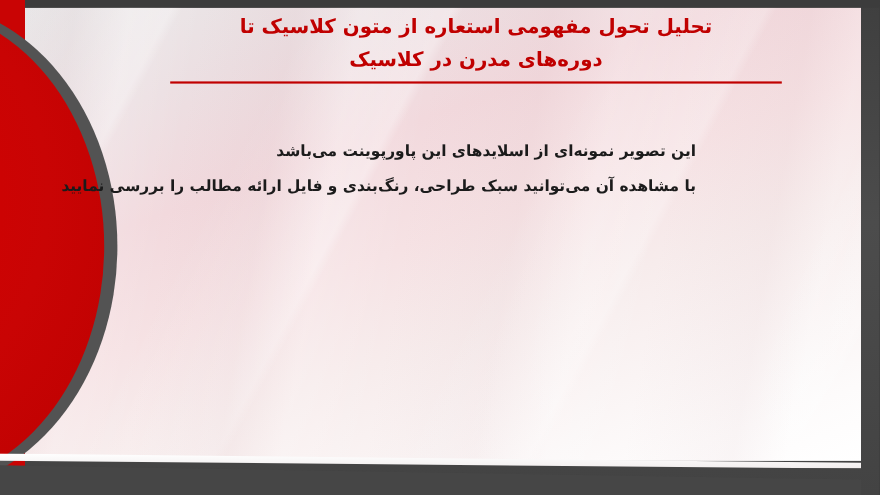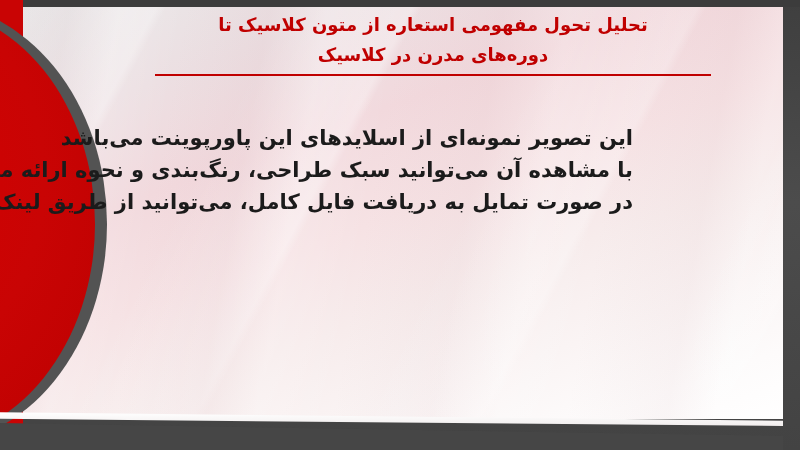--- a/index.html
+++ b/index.html
@@ -174,21 +174,21 @@
   
   .body-block {
     position: absolute;
     top: 122px;
     left: 120px;
     width: 530px;
     text-align: right;
   }
   .body-line {
     color: #1b1b1b;
-    font-size: 21px;
+    font-size: 14px;
     font-weight: bold;
     line-height: 32px;
     white-space: nowrap;
     text-align: right;
   }
 </style>
 </head>
 <body>
 
 <div class="slide">
@@ -207,17 +207,16 @@
   <div class="bottom-wedge-hi"></div>
 
   <div class="title-block">
     <div class="title-line">تحلیل تحول مفهومی استعاره از متون کلاسیک تا</div>
     <div class="title-line">دوره‌های مدرن در کلاسیک</div>
     <div class="title-rule"></div>
   </div>
 
   <div class="body-block">
     <div class="body-line">این تصویر نمونه‌ای از اسلایدهای این پاورپوینت می‌باشد</div>
-    <div class="body-line">با مشاهده آن می‌توانید سبک طراحی، رنگ‌بندی و نحوه ارائه مطالب را بررسی نمایید</div>
-    <div class="body-line">در صورت تمایل به دریافت فایل کامل، می‌توانید از طریق لینک خرید اقدام فرمایید</div>
+    <div class="body-line">با مشاهده آن می‌توانید سبک طراحی، رنگ‌بندی و فایل ارائه مطالب را بررسی نمایید</div>
   </div>
 
 </div>
 
 </body></html>

